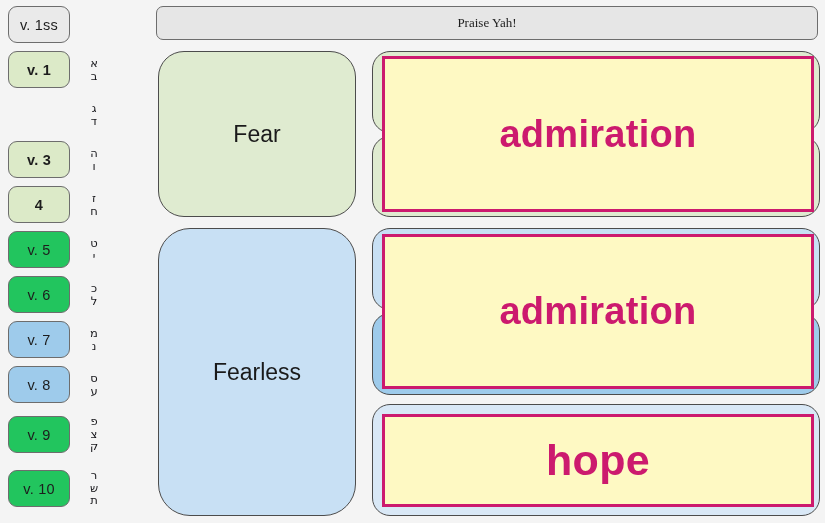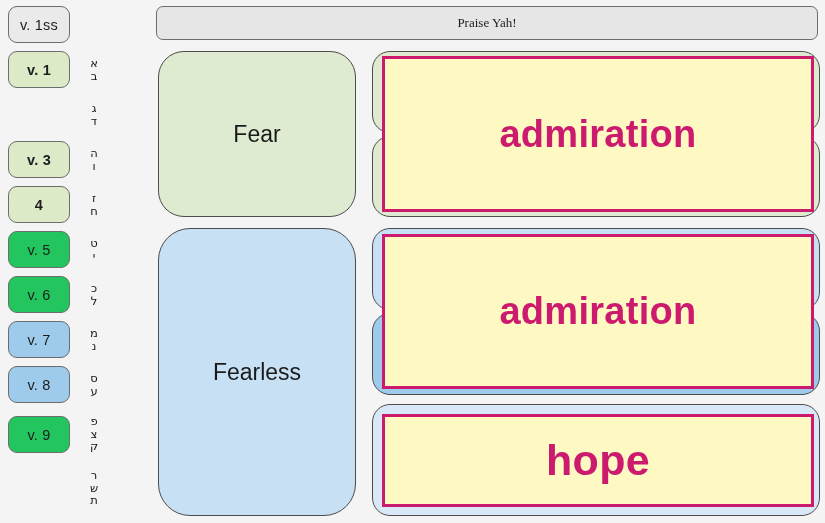--- a/index.html
+++ b/index.html
@@ -220,20 +220,23 @@
 
   <div class="verse-chip blue" style="top:416px">
     <span>v. 9</span>
   </div>
   <div class="heb-group" style="top:410px;height:48px">
     <span>פ</span>
     <span>צ</span>
     <span>ק</span>
   </div>
 
+  <div class="verse-chip blue" style="top:470px">
+    <span>v. 10</span>
+  </div>
   <div class="heb-group" style="top:464px;height:48px">
     <span>ר</span>
     <span>ש</span>
     <span>ת</span>
   </div>
 
 </div>
 
 <div id="board">
 

